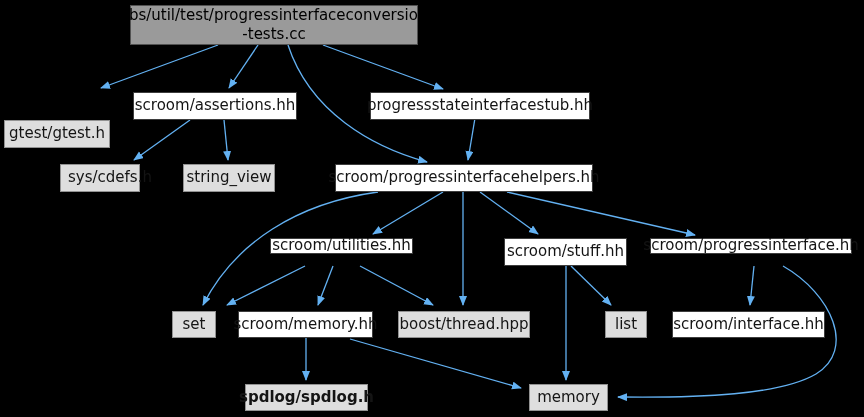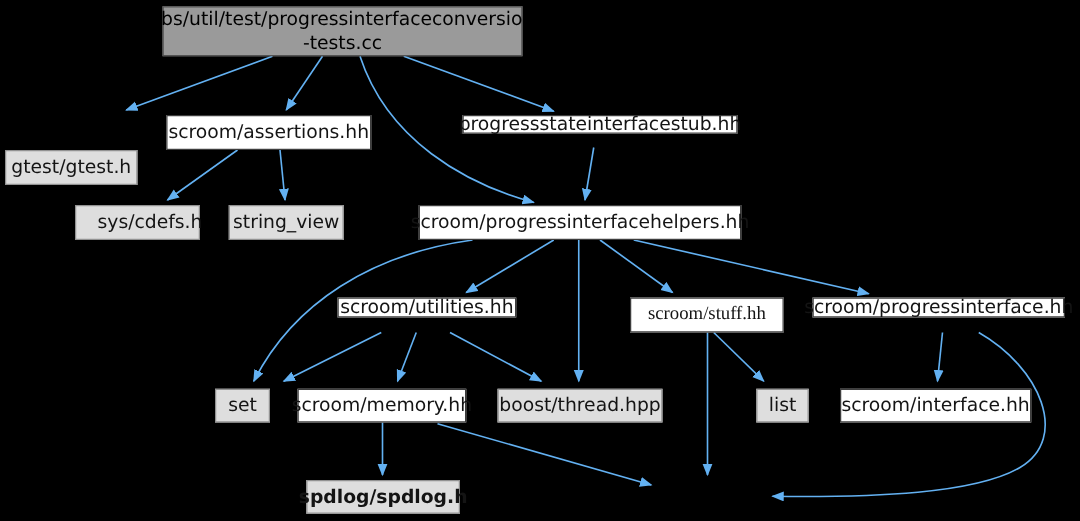--- a/index.html
+++ b/index.html
@@ -94,41 +94,41 @@
   </div>
 
   <div class="node node-gray" style="left:4px; top:92px; width:106px; height:28px;margin-top:28px;">
     <span>gtest/gtest.h</span>
   </div>
 
   <div class="node node-white" style="left:133px; top:92px; width:164px; height:28px;">
     <span>scroom/assertions.hh</span>
   </div>
 
-  <div class="node node-white" style="left:370px; top:92px; width:220px; height:15px;">
+  <div class="node node-white" style="left:370px; top:92px; width:220px; height:28px;">
     <span>progressstateinterfacestub.hh</span>
   </div>
 
-  <div class="node node-gray" style="left:60px; top:164px; width:100px; height:28px;padding-left:20px;">
+  <div class="node node-gray" style="left:60px; top:164px; width:80px; height:28px;padding-left:20px;">
     <span>sys/cdefs.h</span>
   </div>
 
   <div class="node node-gray" style="left:183px; top:164px; width:92px; height:28px;">
     <span>string_view</span>
   </div>
 
   <div class="node node-white" style="left:335px; top:164px; width:258px; height:28px;">
     <span>scroom/progressinterfacehelpers.hh</span>
   </div>
 
   <div class="node node-white" style="left:270px; top:238px; width:143px; height:16px;">
     <span>scroom/utilities.hh</span>
   </div>
 
-  <div class="node node-white" style="left:504px; top:238px; width:123px; height:28px;font-family:Liberation Serif, serif;">
+  <div class="node node-white" style="left:504px; top:238px; width:123px; height:28px;">
     <span>scroom/stuff.hh</span>
   </div>
 
   <div class="node node-white" style="left:650px; top:238px; width:202px; height:16px;">
     <span>scroom/progressinterface.hh</span>
   </div>
 
   <div class="node node-gray" style="left:172px; top:311px; width:44px; height:27px;">
     <span>set</span>
   </div>
@@ -146,14 +146,17 @@
   </div>
 
   <div class="node node-white" style="left:672px; top:311px; width:153px; height:27px;">
     <span>scroom/interface.hh</span>
   </div>
 
   <div class="node node-gray" style="left:245px; top:384px; width:123px; height:27px;font-weight:bold;">
     <span>spdlog/spdlog.h</span>
   </div>
 
+  <div class="node node-gray" style="left:529px; top:384px; width:79px; height:27px;">
+    <span>memory</span>
+  </div>
 
 </div>
 
 </body></html>

